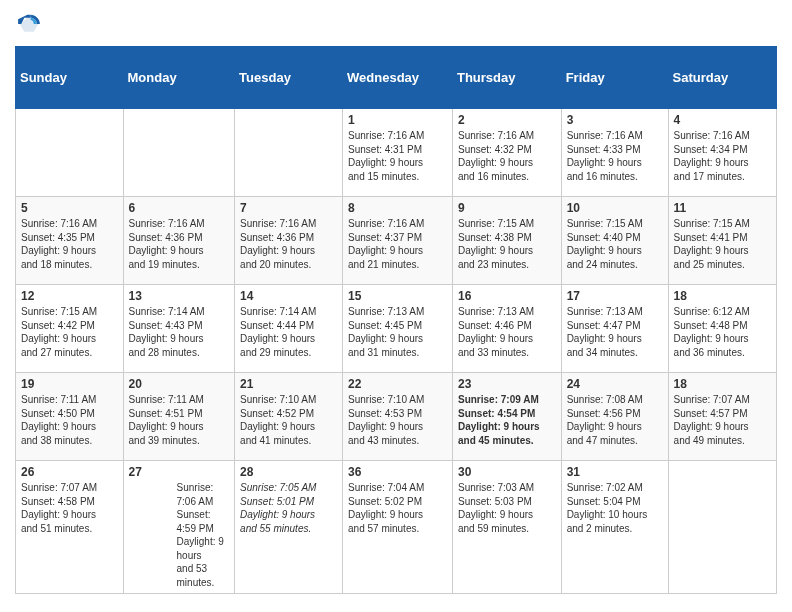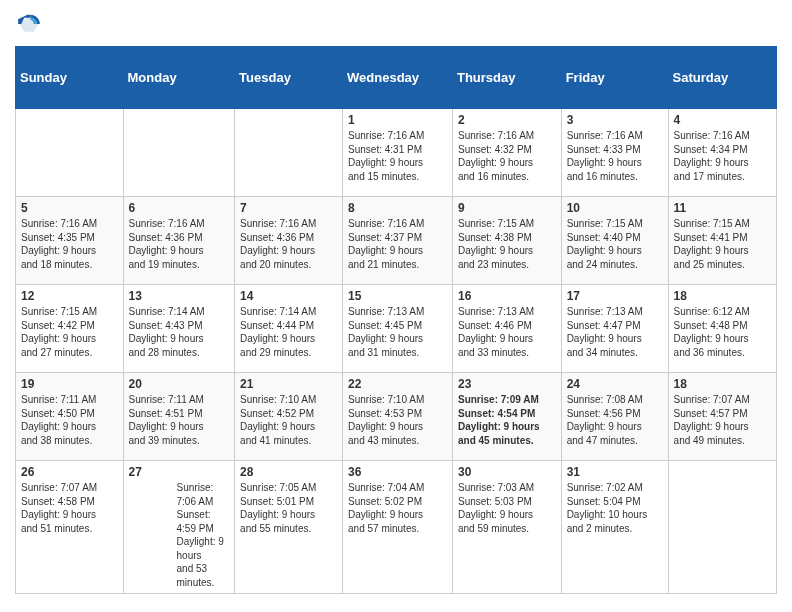--- a/index.html
+++ b/index.html
@@ -308,21 +308,21 @@
         </td>
         <td>
           <div class="day-num">27</div>
           <div class="day-info" style="white-space: pre-line; margin-left: 48px;">Sunrise: 7:06 AM
 Sunset: 4:59 PM
 Daylight: 9 hours
 and 53 minutes.</div>
         </td>
         <td>
           <div class="day-num">28</div>
-          <div class="day-info" style="white-space: pre-line;">Sunrise: 7:05 AM
+          <div class="day-info" style="white-space: pre-line; font-style: italic;">Sunrise: 7:05 AM
 Sunset: 5:01 PM
 Daylight: 9 hours
 and 55 minutes.</div>
         </td>
         <td>
           <div class="day-num">36</div>
           <div class="day-info" style="white-space: pre-line;">Sunrise: 7:04 AM
 Sunset: 5:02 PM
 Daylight: 9 hours
 and 57 minutes.</div>

